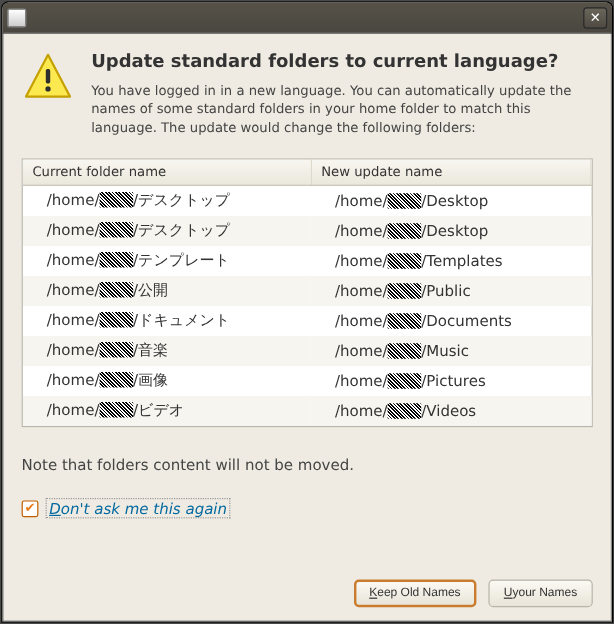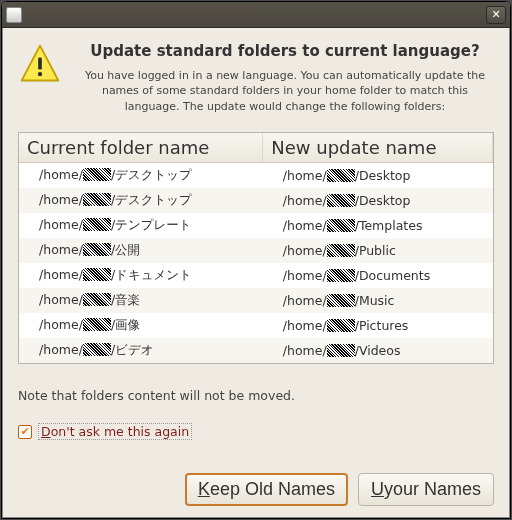--- a/index.html
+++ b/index.html
@@ -6,36 +6,36 @@
 body { font-family: "DejaVu Sans", "Liberation Sans", sans-serif; font-size: 12px; background: #4a4a4a; }
 .window { width: 510px; height: 518px; margin: 1px; background: #efebe2; border: 1px solid #000; border-radius: 6px 6px 0 0; overflow: hidden; box-shadow: 0 0 0 1px #888 inset; }
 .titlebar { height: 26px; background: linear-gradient(to bottom, #565248 0%, #4a4740 100%); display: flex; align-items: center; padding: 0 4px; border-bottom: 1px solid #2a2a2a; }
 .title-icon { width: 16px; height: 16px; background: linear-gradient(to bottom, #fff, #ccc); border: 1px solid #888; border-radius: 2px; margin-right: 6px; }
 .titlebar-spacer { flex: 1; }
 .close-btn { width: 20px; height: 18px; background: linear-gradient(to bottom,#6a665a,#4e4a42); border: 1px solid #2a2a2a; border-radius: 3px; display: flex; align-items: center; justify-content: center; color: #fff; font-size: 11px; font-weight: bold; cursor: pointer; }
 .content { display: flex; padding: 14px 16px 12px 16px; gap: 14px; height: calc(100% - 26px); flex-direction: column; }
 .upper { display: flex; gap: 14px; }
 .warn-icon { width: 44px; height: 44px; flex-shrink: 0; }
 .warn-icon svg { width: 44px; height: 44px; }
-.text-col { flex: 1; text-align: center; }
+.text-col { flex: 1; }
 .heading { font-size: 15px; font-weight: bold; color: #333; margin-bottom: 8px; }
 .message { font-size: 11px; color: #444; line-height: 1.4; }
 .table-wrap { border: 1px solid #b8b4a8; background: #fff; margin: 4px 0 6px 0; }
 .table { width: 100%; border-collapse: collapse; }
-.table th { text-align: left; font-weight: normal; padding: 4px 8px; background: linear-gradient(to bottom,#f8f6f0,#ebe7dc); border-bottom: 1px solid #ccc8bc; border-right: 1px solid #ddd9cd; font-size: 18px; color: #333; }
+.table th { text-align: left; font-weight: normal; padding: 4px 8px; background: linear-gradient(to bottom,#f8f6f0,#ebe7dc); border-bottom: 1px solid #ccc8bc; border-right: 1px solid #ddd9cd; font-size: 11px; color: #333; }
 .table td { padding: 4px 20px; font-size: 12.5px; color: #333; white-space: nowrap; overflow: hidden; }
 .table tr.alt td { background: #f7f5ef; }
 .redact { display: inline-block; width: 28px; height: 13px; vertical-align: -2px; background: repeating-linear-gradient(45deg,#000,#000 1px,#fff 1px,#fff 2px); border-radius: 1px; }
 .note { font-size: 12.5px; color: #444; margin: 4px 0 6px 0; }
 .check-row { display: flex; align-items: center; gap: 6px; margin-bottom: 10px; }
 .checkbox { width: 14px; height: 14px; background: #fff; border: 1px solid #bf5e00; border-radius: 2px; display: flex; align-items: center; justify-content: center; color: #e87b1c; font-size: 11px; font-weight: bold; cursor: pointer; }
-.check-label { font-size: 12.5px; color: #7f1d1d; border: 1px dotted #999; padding: 0 2px; }
+.check-label { font-size: 12.5px; color: #0369a1; border: 1px dotted #999; padding: 0 2px; font-style: italic; }
 .check-label .ul { text-decoration: underline; }
 .button-row { display: flex; justify-content: flex-end; gap: 10px; margin-top: auto; padding-top: 8px; }
-.btn { padding: 5px 12px; font-size: 18px; background: linear-gradient(to bottom,#fbf9f3,#e8e4d8); border: 1px solid #b8b4a8; border-radius: 4px; color: #333; cursor: pointer; }
+.btn { padding: 5px 12px; font-size: 10px; background: linear-gradient(to bottom,#fbf9f3,#e8e4d8); border: 1px solid #b8b4a8; border-radius: 4px; color: #333; cursor: pointer; }
 .btn.default { border: 2px solid #c97b2e; padding: 4px 11px; }
 .btn .ul { text-decoration: underline; }
 </style>
 </head>
 <body>
 
 <div class="window">
   <div class="titlebar">
     <div class="title-icon"></div>
     <span></span>

